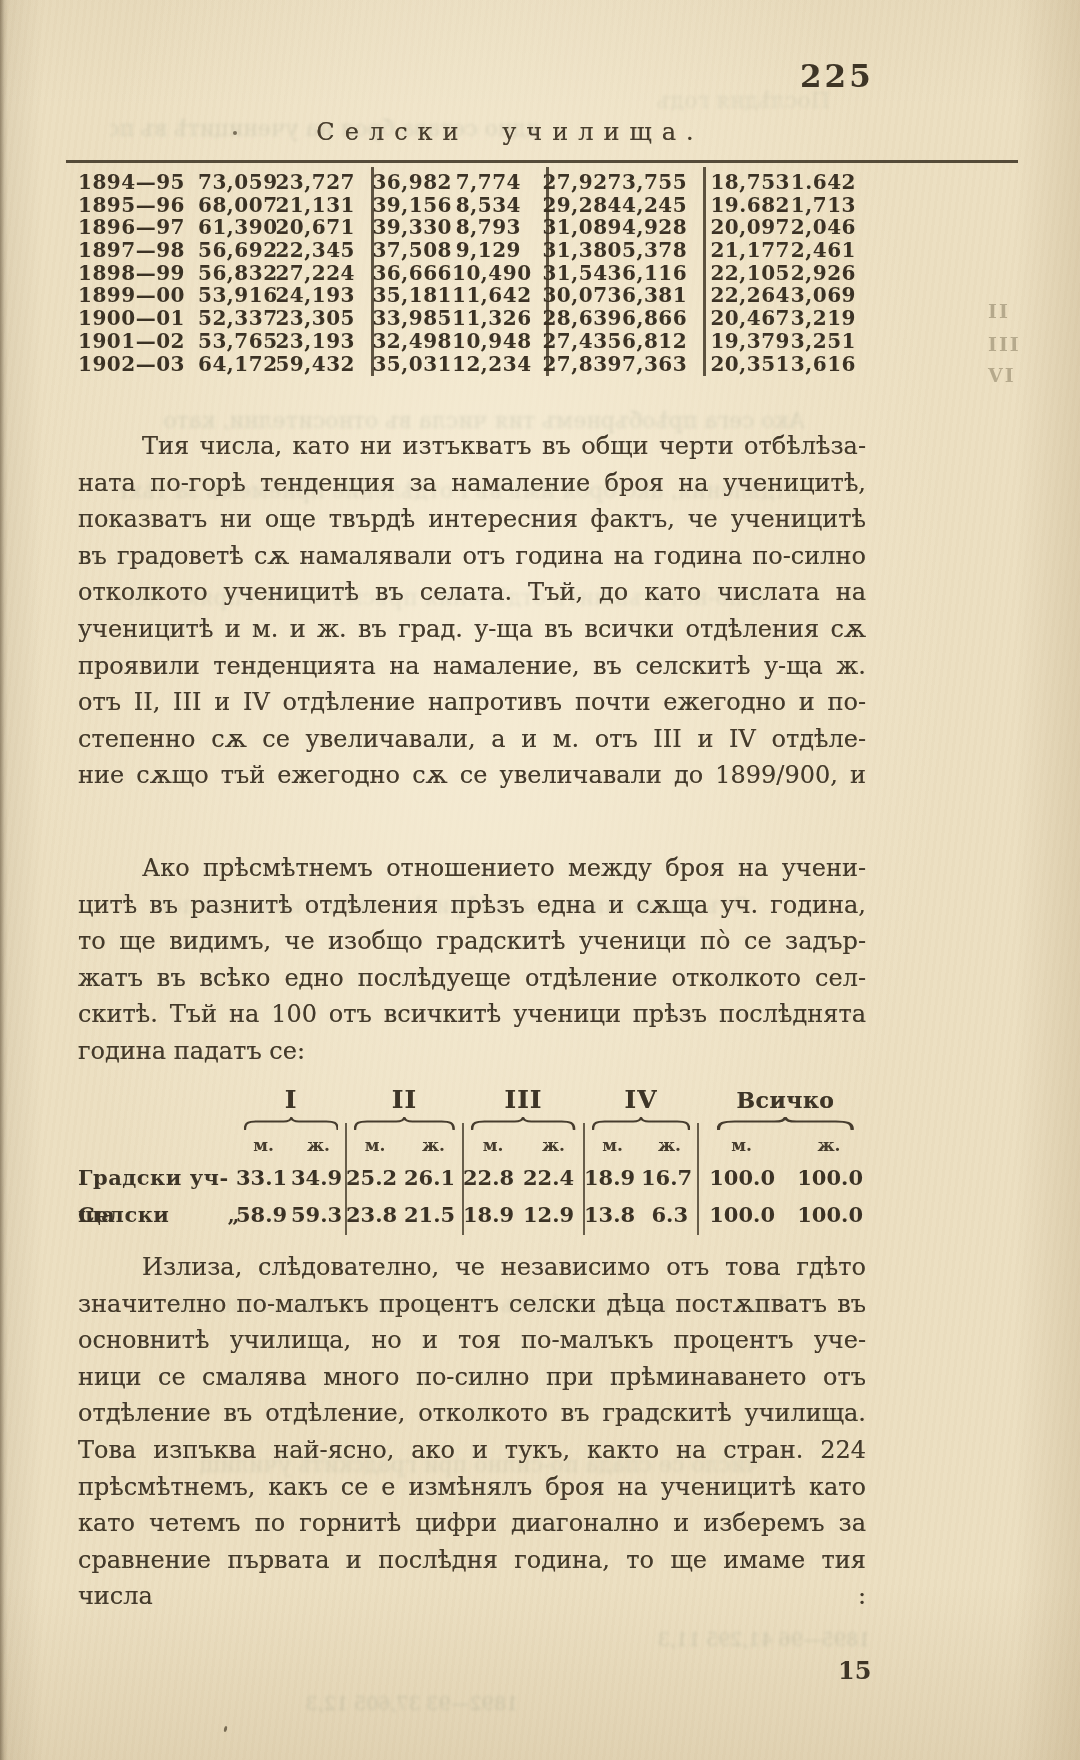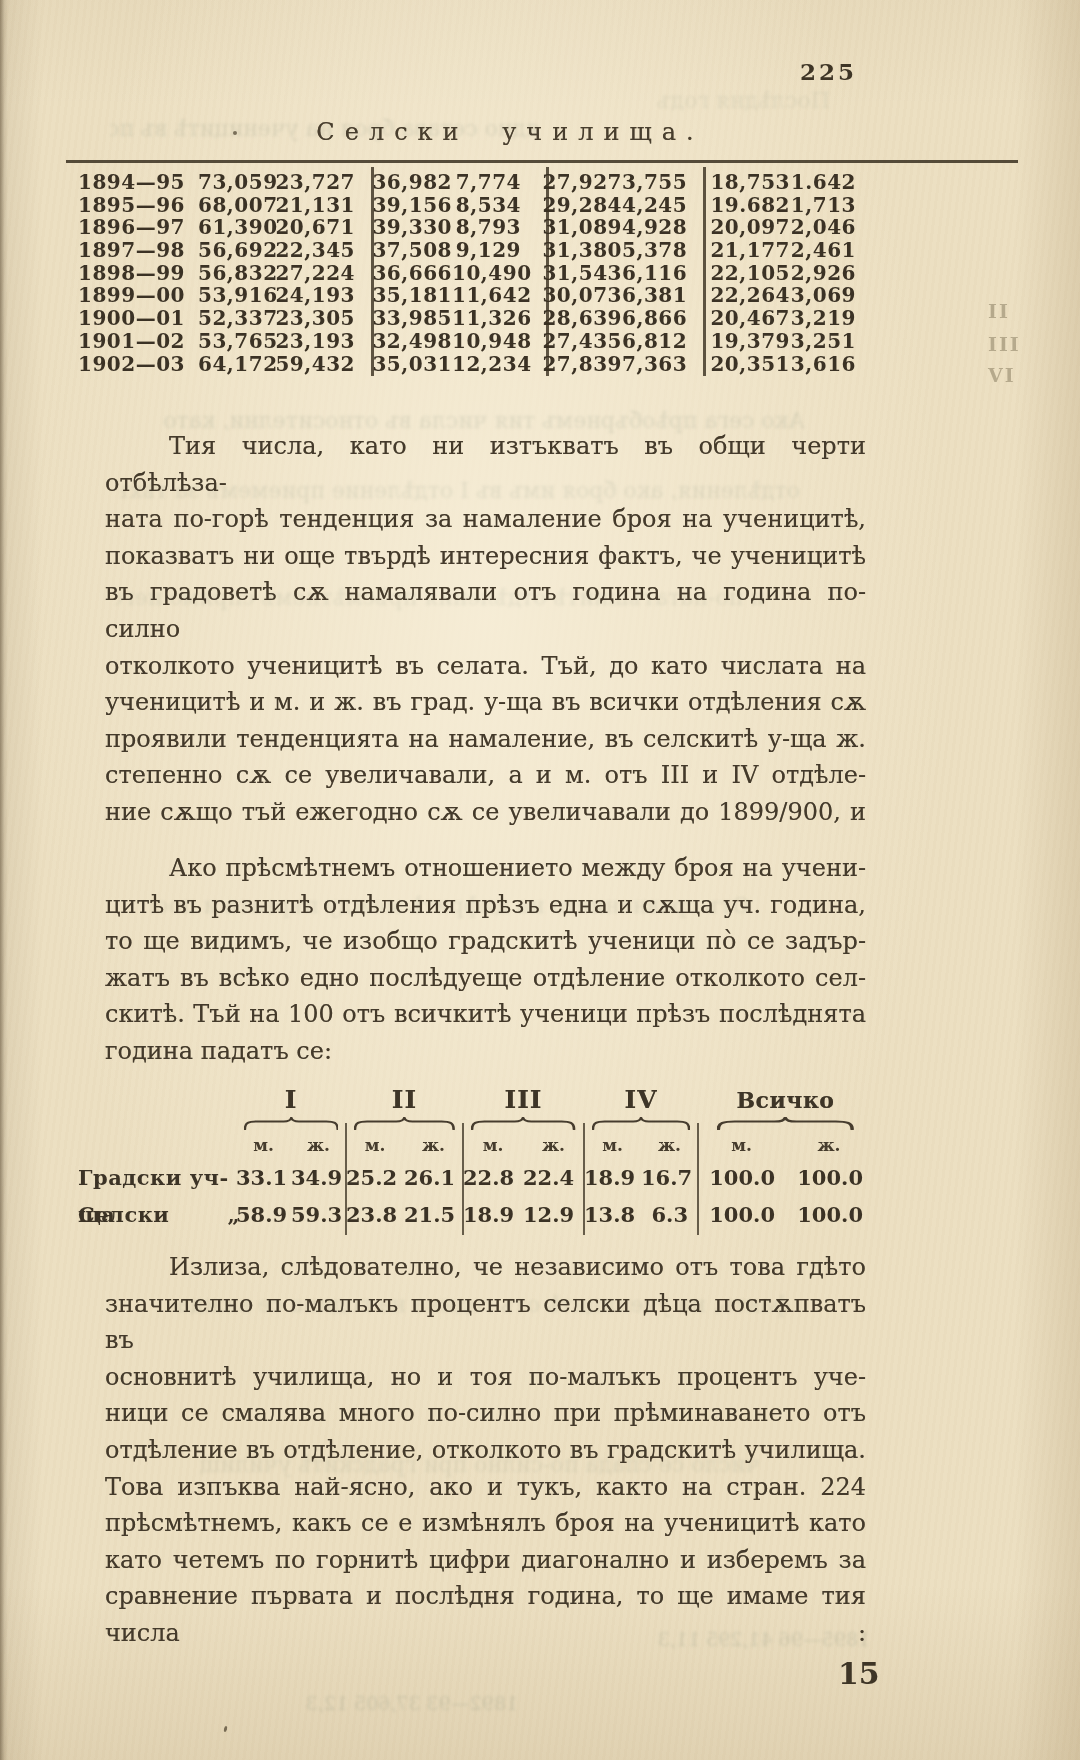--- a/index.html
+++ b/index.html
@@ -17,23 +17,23 @@
       repeating-linear-gradient(97deg, rgba(120,96,52,.018) 0 3px, rgba(255,250,235,.02) 3px 7px),
       #ecdfc1;
   }
   .edge-left{position:absolute;left:0;top:0;bottom:0;width:8px;
     background:linear-gradient(to right, rgba(62,46,24,.45), rgba(62,46,24,.10) 55%, rgba(62,46,24,0));}
   .speck{position:absolute;background:rgba(62,50,32,.65);border-radius:50%;}
   .s1{left:233px;top:131px;width:4px;height:4px;}
   .s2{left:224px;top:1726px;width:3px;height:6px;transform:rotate(14deg);}
 
   .pagenum-top{position:absolute;left:800px;top:58px;width:120px;
-    font-size:23px;font-weight:bold;letter-spacing:3px;color:#3e3526;}
+    font-size:31px;font-weight:bold;letter-spacing:3px;color:#3e3526;}
   .pagenum-bottom{position:absolute;left:838px;top:1656px;
-    font-size:30px;font-weight:bold;color:#3e3526;}
+    font-size:24px;font-weight:bold;color:#3e3526;}
 
   .t1-title{position:absolute;left:70px;top:118px;width:880px;text-align:center;
     font-size:24px;letter-spacing:10px;word-spacing:16px;color:#483e2e;
     text-shadow:0 0 .5px rgba(72,62,46,.7);}
 
   .table1{position:absolute;left:66px;top:160px;width:952px;
     border-top:3px solid rgba(58,48,32,.85);padding:7px 0 6px;}
   .t1rule{position:absolute;top:4px;bottom:4px;width:2.5px;background:rgba(56,46,30,.8);}
   .r1{left:305px;} .r2{left:480px;} .r3{left:637px;}
   .t1row{display:grid;grid-template-columns:132px 74px 83px 97px 69px 101px 64px 104px 66px;
@@ -42,21 +42,21 @@
     letter-spacing:.5px;color:#3b3225;white-space:nowrap;}
   .t1row .yr{text-align:left;padding-left:12px;}
 
   .margin-numeral{position:absolute;left:988px;font-size:19px;font-weight:bold;
     color:#8b7f63;opacity:.55;letter-spacing:2px;}
   .mn1{top:300px;} .mn2{top:333px;} .mn3{top:364px;}
 
   .para{position:absolute;left:78px;width:788px;font-size:24px;line-height:36.6px;
     color:#443a2b;text-shadow:0 0 .5px rgba(68,58,43,.55);}
   .p1{top:428px;} .p2{top:850px;} .p3{top:1249px;}
-  .pline{text-align:justify;text-align-last:justify;white-space:normal;margin-left:27px;}
+  .pline{text-align:justify;text-align-last:justify;white-space:normal;}
   .pline.first{text-indent:64px;}
   .pline.endleft{text-align-last:left;}
 
   .table2{position:absolute;left:66px;top:1085px;width:807px;}
   .t2grid{display:grid;grid-template-columns:170px 55px 55px 58px 59px 60px 61px 57px 57px 87px 88px;}
   .t2g{grid-column:span 2;text-align:center;}
   .t2-label-cell{height:32px;}
   .t2-group{font-size:25px;height:32px;line-height:30px;letter-spacing:1px;color:#3e3527;
     font-weight:bold;text-shadow:0 0 .4px rgba(62,53,39,.6);}
   .t2-group.vs{font-size:22px;letter-spacing:.5px;}
@@ -220,20 +220,21 @@
   <div class="margin-numeral mn3">VI</div>
 
   <div class="para p1">
     <div class="pline first">Тия числа, като ни изтъкватъ въ общи черти отбѣлѣза-</div>
     <div class="pline">ната по-горѣ тенденция за намаление броя на ученицитѣ,</div>
     <div class="pline">показватъ ни още твърдѣ интересния фактъ, че ученицитѣ</div>
     <div class="pline">въ градоветѣ сѫ намалявали отъ година на година по-силно</div>
     <div class="pline">отколкото ученицитѣ въ селата. Тъй, до като числата на</div>
     <div class="pline">ученицитѣ и м. и ж. въ град. у-ща въ всички отдѣления сѫ</div>
     <div class="pline">проявили тенденцията на намаление, въ селскитѣ у-ща ж.</div>
+    <div class="pline">отъ II, III и IV отдѣление напротивъ почти ежегодно и по-</div>
     <div class="pline">степенно сѫ се увеличавали, а и м. отъ III и IV отдѣле-</div>
     <div class="pline">ние сѫщо тъй ежегодно сѫ се увеличавали до 1899/900, и</div>
   </div>
 
   <div class="para p2">
     <div class="pline first">Ако прѣсмѣтнемъ отношението между броя на учени-</div>
     <div class="pline">цитѣ въ разнитѣ отдѣления прѣзъ една и сѫща уч. година,</div>
     <div class="pline">то ще видимъ, че изобщо градскитѣ ученици пò се задър-</div>
     <div class="pline">жатъ въ всѣко едно послѣдуеще отдѣление отколкото сел-</div>
     <div class="pline">скитѣ. Тъй на 100 отъ всичкитѣ ученици прѣзъ послѣднята</div>

